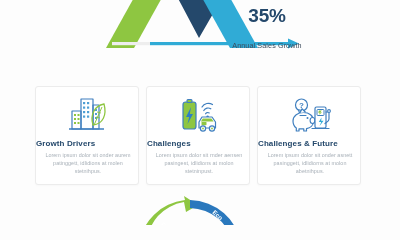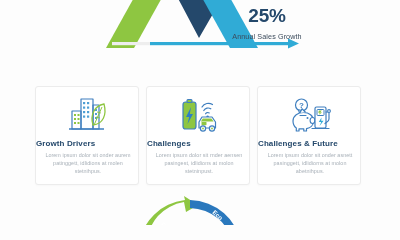--- a/index.html
+++ b/index.html
@@ -45,21 +45,21 @@
     font-size: 19px;
     font-weight: bold;
     color: #24486b;
     letter-spacing: -0.2px;
     line-height: 20px;
   }
   .stat-label {
     font-size: 7.2px;
     color: #3c4b5c;
     line-height: 10px;
-    margin-top: 6px;
+    margin-top: 15px;
     letter-spacing: 0.1px;
   }
 
   
   .cards {
     position: absolute;
     left: 0;
     top: 86px;
     width: 400px;
     height: 100px;
@@ -146,21 +146,21 @@
       <path d="M 166 -24 L 196 -24 L 214 12 L 199 38 L 181 4 Z" fill="#24486b"></path>
 
       <path d="M 190 -24 L 218 -24 L 258 48 L 230 48 Z" fill="#30abd6"></path>
 
       <rect x="112" y="42" width="38" height="3.2" fill="#eeeeee"></rect>
       <rect x="150" y="42" width="140" height="3.2" fill="#30abd6"></rect>
       <path d="M 288 38.6 L 299 43.6 L 288 48.6 Z" fill="#30abd6"></path>
     </svg>
 
     <div class="stat-block">
-      <div class="stat-value">25%</div>
+      <div class="stat-value">35%</div>
       <div class="stat-label">Annual Sales Growth</div>
     </div>
   </div>
 
   <div class="cards">
 
     <div class="card card-0">
       <div class="card-icon">
         <svg width="46" height="42" viewBox="0 0 46 42">
           <g fill="none" stroke="#3f7fbf" stroke-width="1.2" stroke-linejoin="round">

